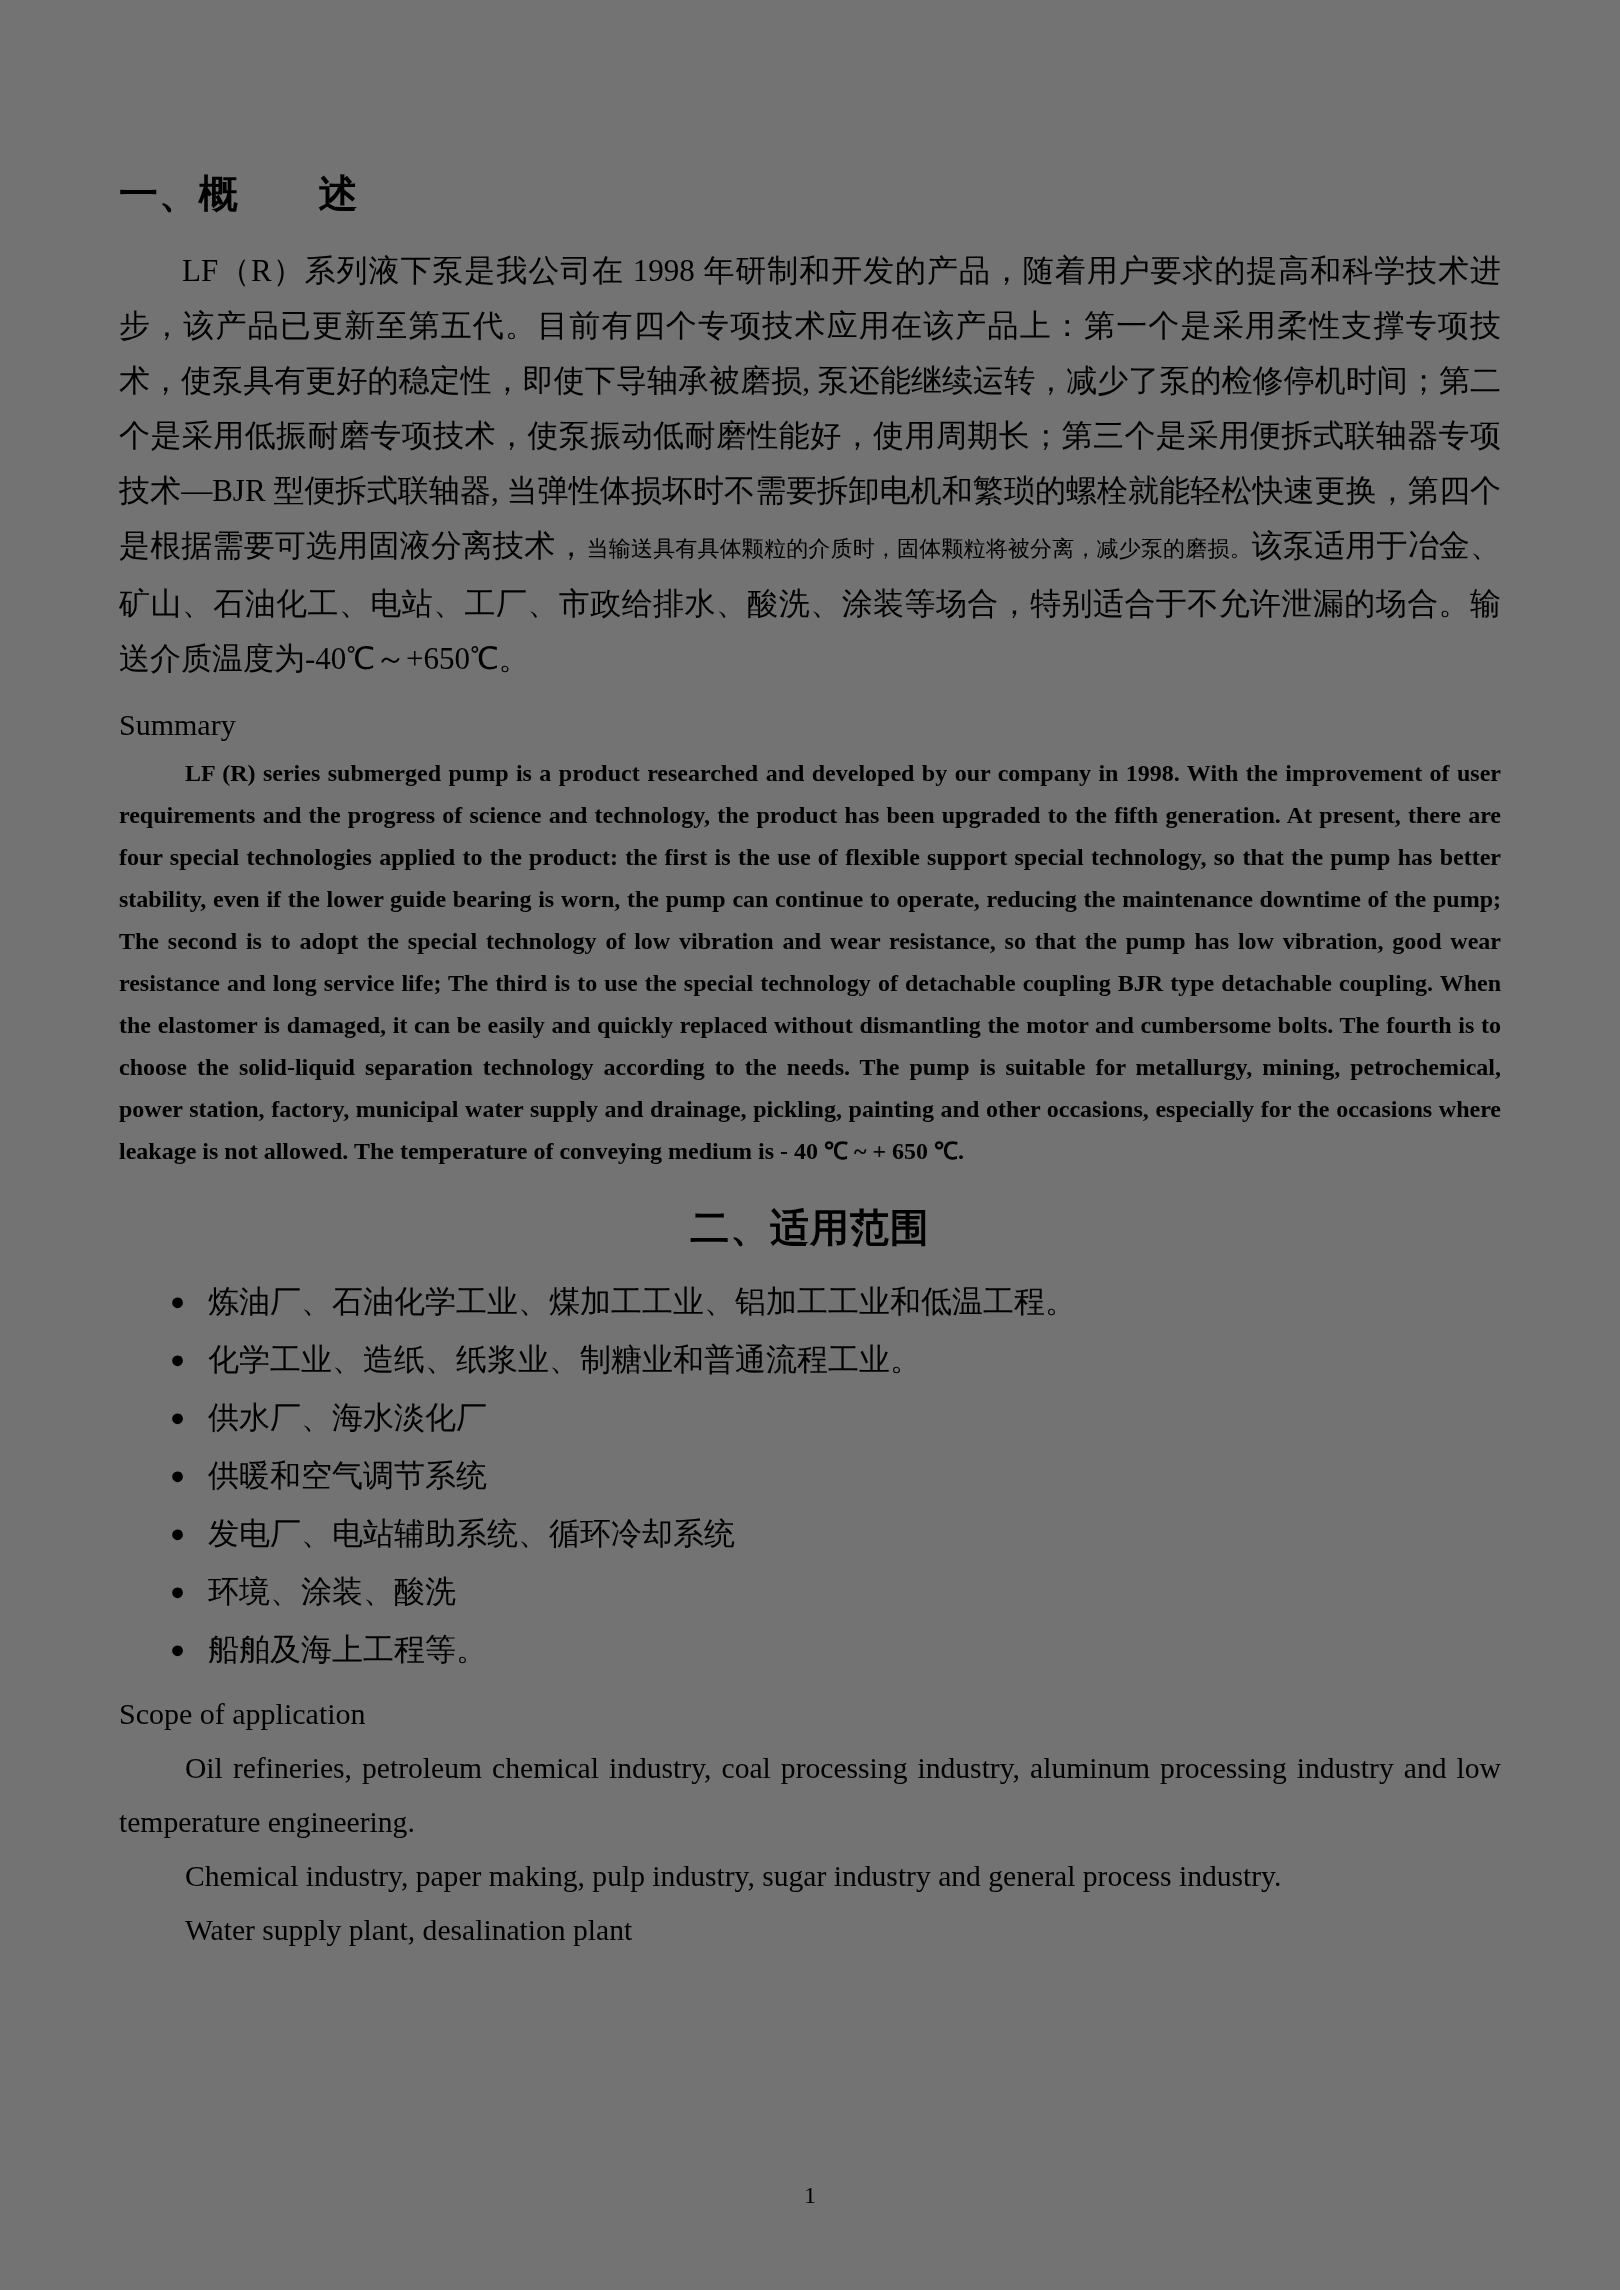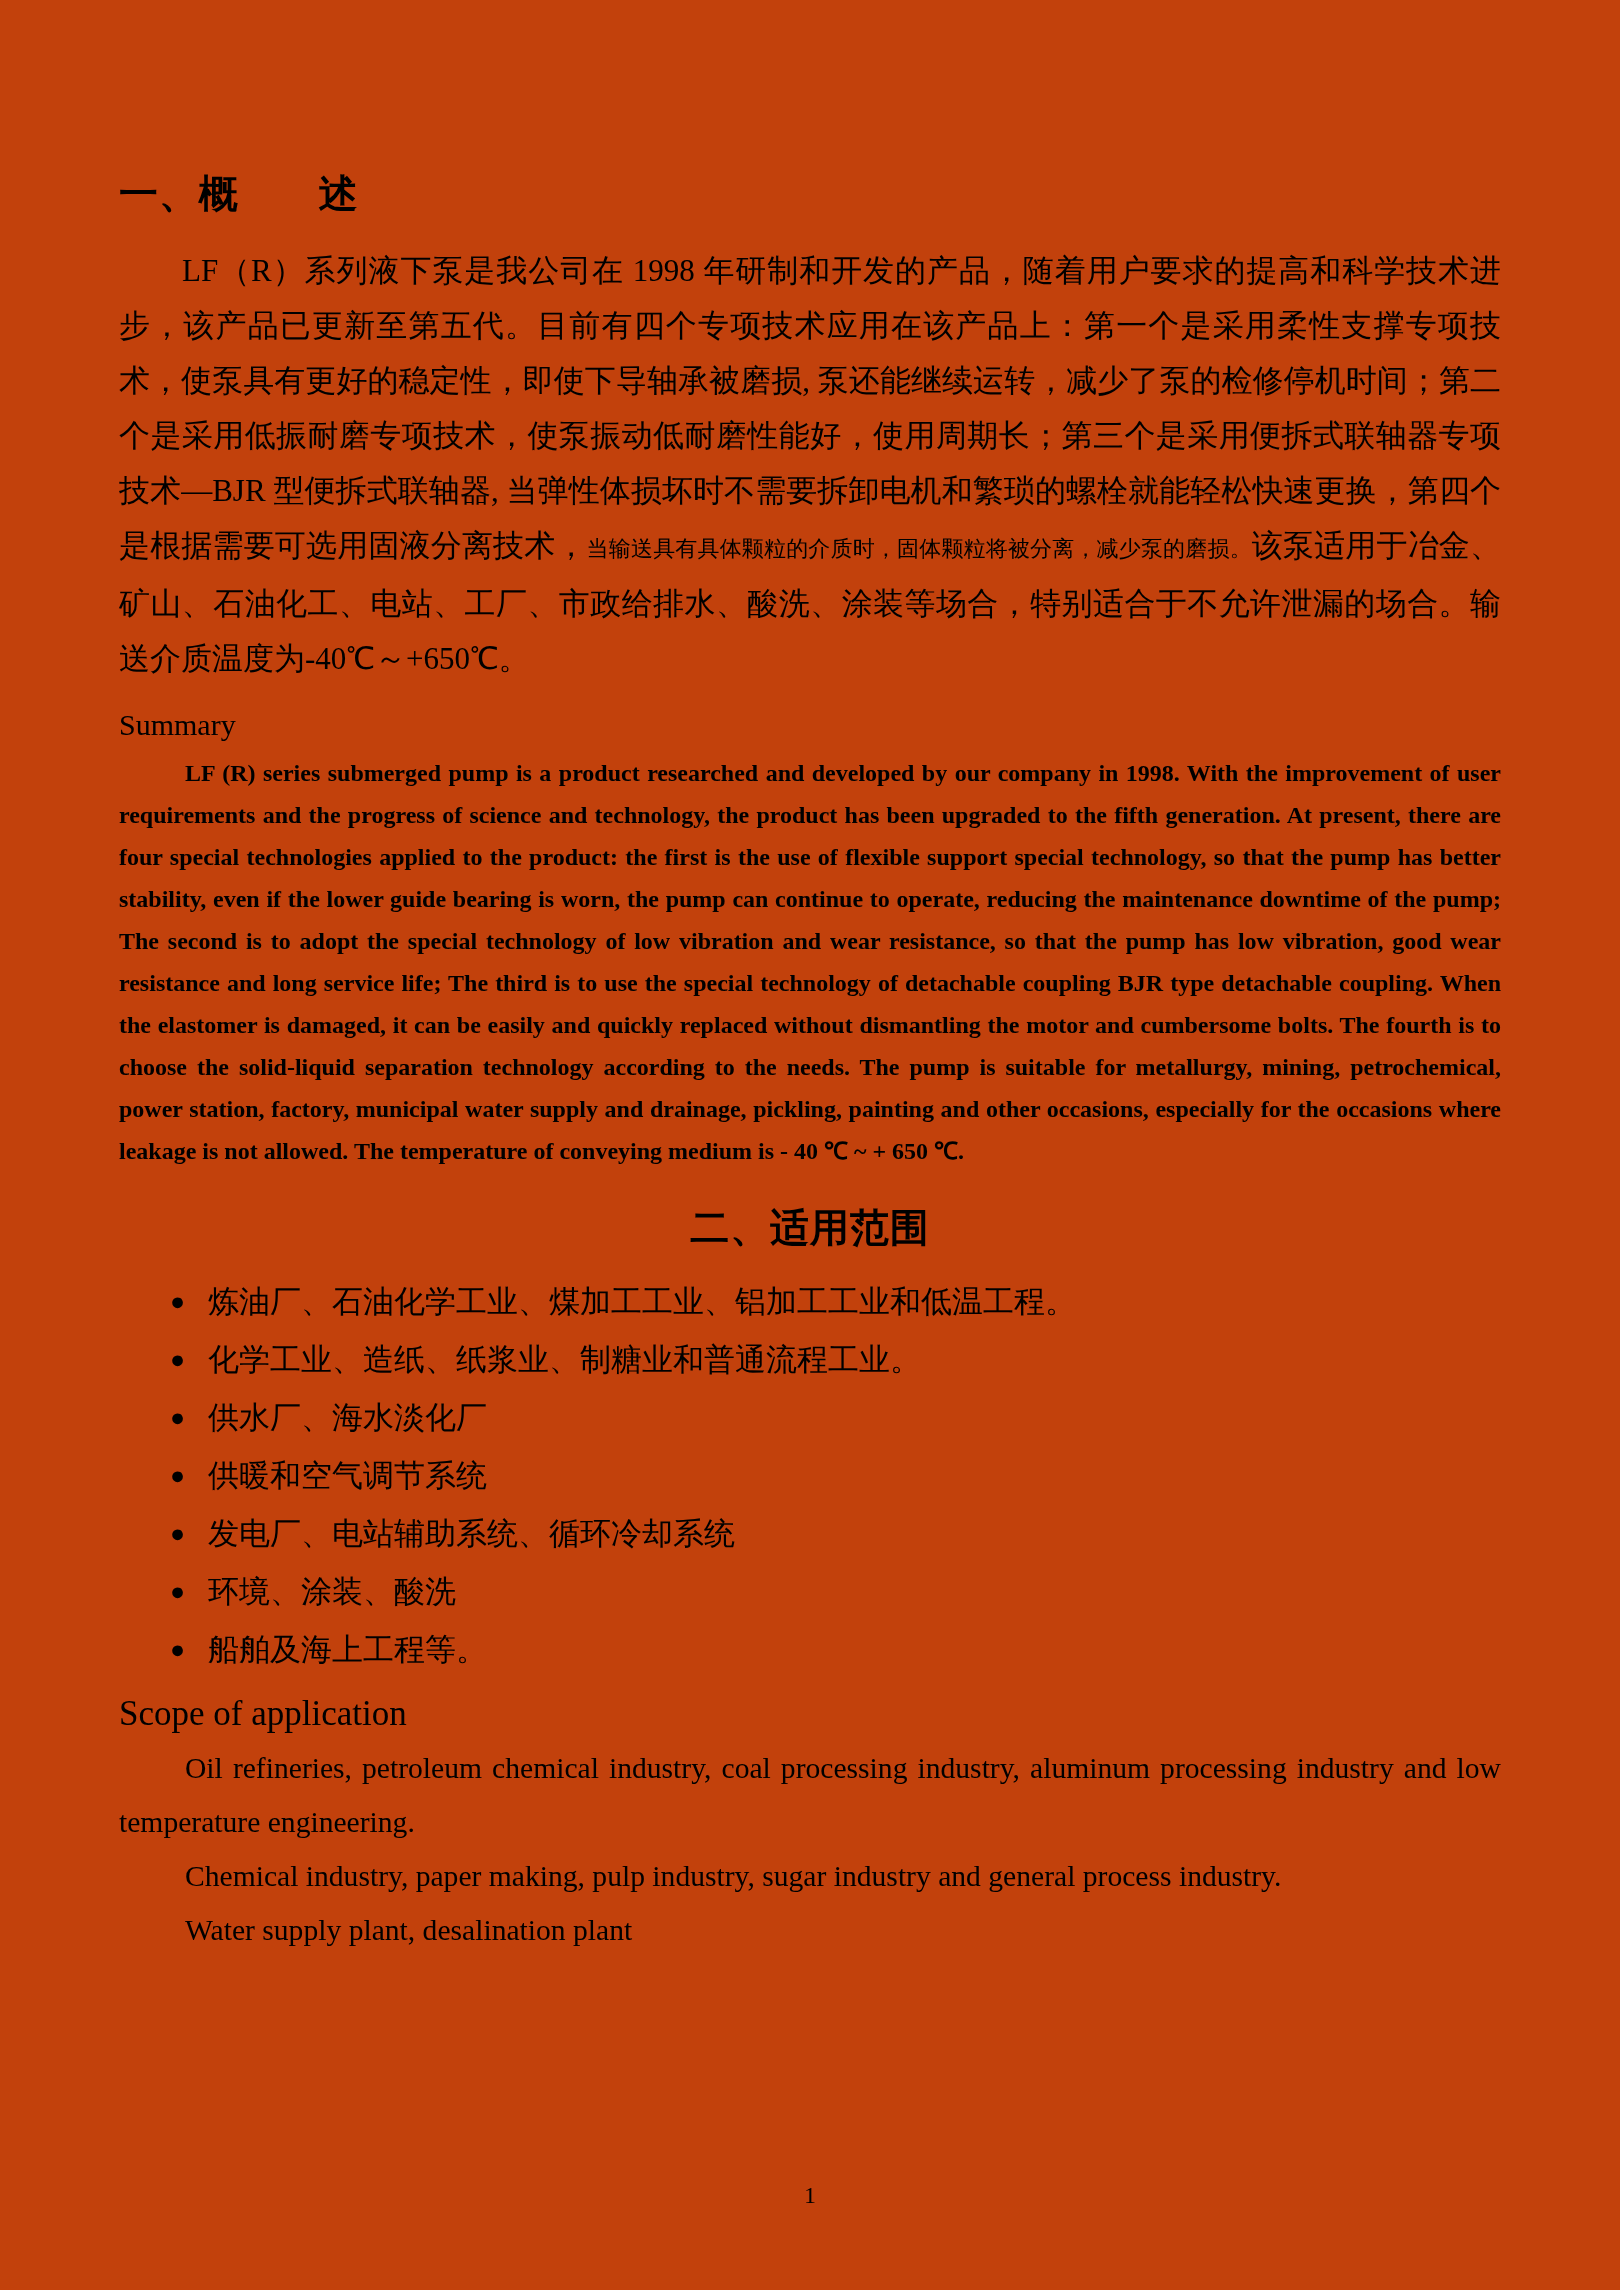--- a/index.html
+++ b/index.html
@@ -1,21 +1,21 @@
 <!DOCTYPE html>
 <html style="font-size:14.3px"><head>
 <meta charset="utf-8">
 <style>
   html, body { margin: 0; padding: 0; background: #ffffff; }
   .page {
     position: relative;
     width: 1620px;
     height: 2291px;
     margin: 0 auto;
-    background: #c2410c;
+    background: #737373;
     color: #000000;
     box-sizing: border-box;
     padding: 0 119px;
     overflow: hidden;
     font-family: "Liberation Serif", serif;
   }
   .heading {
     margin: 0;
     font-family: "Liberation Sans", sans-serif;
     font-weight: bold;
@@ -58,21 +58,21 @@
     white-space: nowrap;
   }
   .bullet-glyph {
     display: inline-block;
     font-size: 25px;
     margin-right: 23px;
     transform: translateY(-1.8px);
   }
   .scope-label {
     margin: 7.2px 0 0 0;
-    font-size: 35px;
+    font-size: 30px;
     line-height: 54px;
   }
   .scope-para {
     margin: 0;
     font-size: 29.6px;
     line-height: 54px;
     text-indent: 66px;
   }
   .scope-para.justified { text-align: justify; }
   .page-number {

